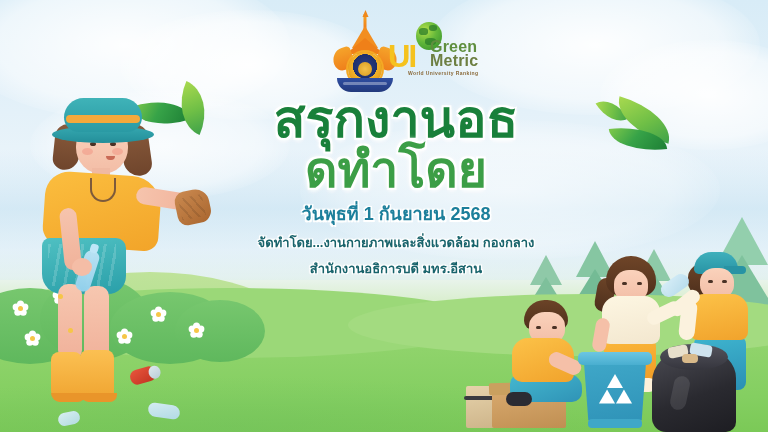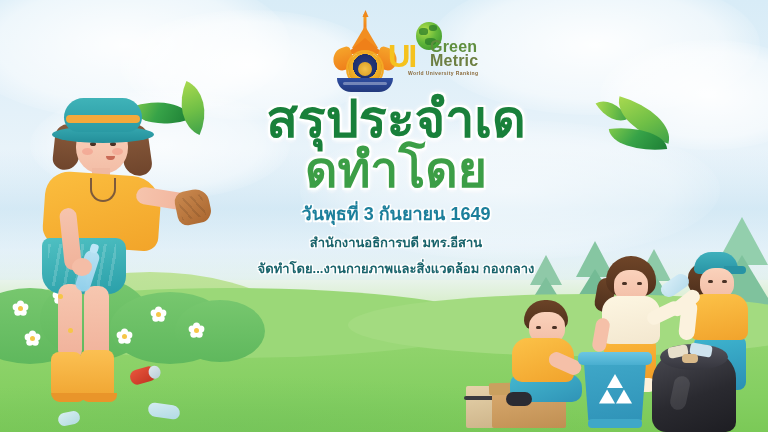--- a/index.html
+++ b/index.html
@@ -308,25 +308,25 @@
           <i></i>
         </div>
       <div class="ui-u">UI</div>
       <div class="ugm-green">Green</div>
       <div class="ugm-metric">Metric</div>
       <div class="ugm-sub">World University Ranking</div>
     </div>
   </div>
 
   <div class="titlewrap">
-    <div class="t1">สรุประจำเด</div>
+    <div class="t1">สรุกงานอธ</div>
     <div class="t2">ดทำโดย</div>
-    <div class="st">วันพุธที่ 3 กันยายน 1649</div>
+    <div class="st">วันพุธที่ 1 กันยายน 2568</div>
+    <div class="credit">จัดทำโดย...งานกายภาพและสิ่งแวดล้อม กองกลาง</div>
     <div class="credit">สำนักงานอธิการบดี มทร.อีสาน</div>
-    <div class="credit">จัดทำโดย...งานกายภาพและสิ่งแวดล้อม กองกลาง</div>
   </div>
 
   <div class="girl">
     <div class="g-hair-l"></div>
       <div class="g-hair-r"></div>
     <div class="g-face"></div>
     <div class="g-eye" style="left:72px;"></div>
     <div class="g-eye" style="left:92px;"></div>
     <div class="g-cheek" style="left:64px;"></div>
     <div class="g-cheek" style="left:94px;"></div>

